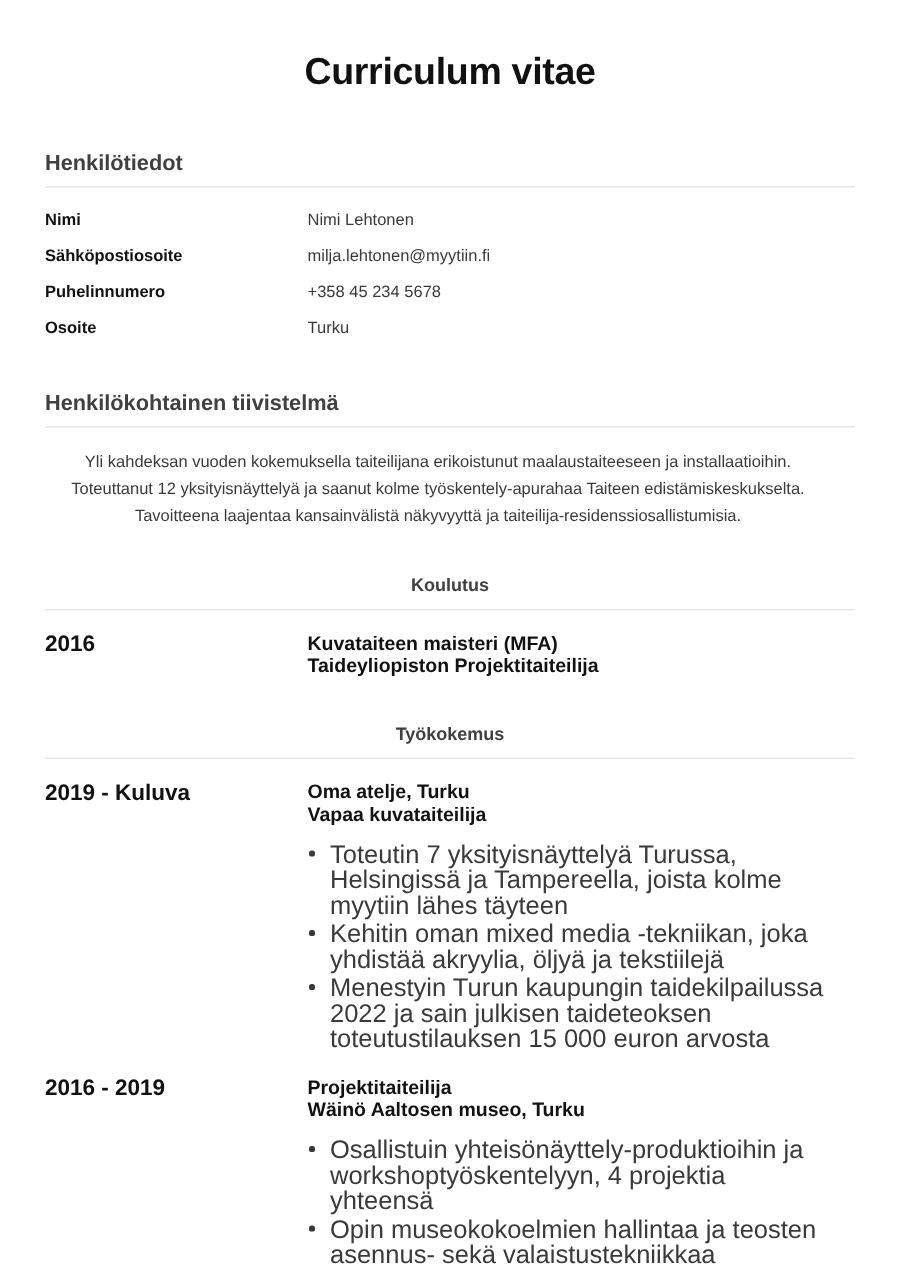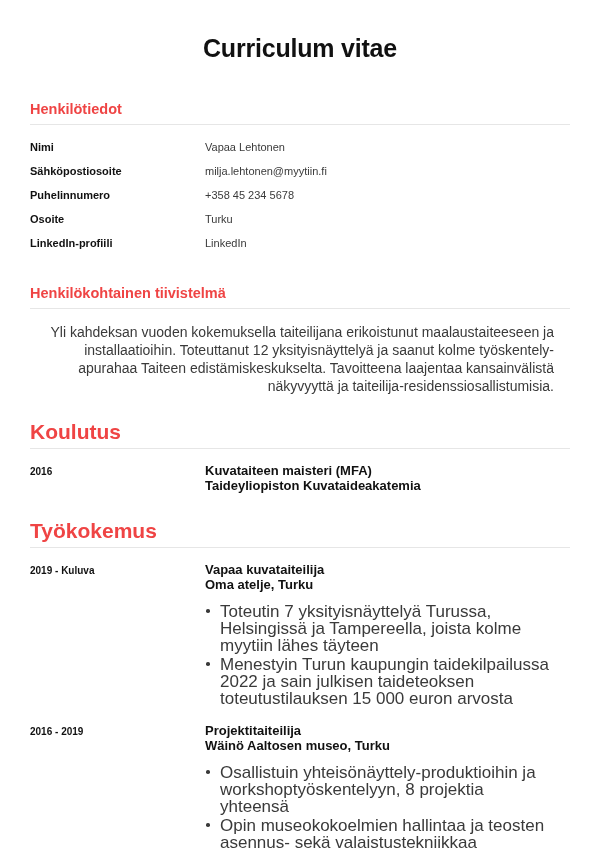--- a/index.html
+++ b/index.html
@@ -30,31 +30,32 @@
     color: #111111;
     margin: 0;
     padding-top: 33px;
     line-height: 30px;
   }
   .section {
     margin-top: 0;
   }
   .section-head {
     font-weight: bold;
-    color: #ef4444;
+    color: #404040;
     margin: 0;
     padding: 0;
   }
   .section-head.sm {
     font-size: 14.5px;
     line-height: 18px;
   }
   .section-head.lg {
-    font-size: 21px;
+    font-size: 12px;
     line-height: 20px;
+    text-align: center;
   }
   .rule {
     height: 1px;
     background: #e6e6e6;
     border: 0;
     margin: 6px 0 0 0;
     width: 540px;
   }
   .sec-personal { margin-top: 37px; }
   .sec-summary  { margin-top: 29px; }
@@ -78,34 +79,34 @@
     font-weight: bold;
     color: #111111;
   }
   .kv-value {
     color: #3a3a3a;
   }
 
   .summary-text {
     margin: 14px 0 0 0;
     width: 524px;
-    font-size: 14px;
+    font-size: 11px;
     line-height: 18px;
     color: #3a3a3a;
-    text-align: right;
+    text-align: center;
   }
 
   .entry {
     display: flex;
     margin-top: 14px;
   }
   .entry-date {
     width: 175px;
     flex: 0 0 175px;
-    font-size: 10px;
+    font-size: 15px;
     font-weight: bold;
     color: #111111;
     line-height: 15px;
     padding-top: 1px;
   }
   .entry-body {
     flex: 1 1 auto;
   }
   .entry-line {
     font-size: 13px;
@@ -144,83 +145,80 @@
 
   <h1 class="doc-title">Curriculum vitae</h1>
 
   <div class="section sec-personal">
     <div class="section-head sm">Henkilötiedot</div>
     <div class="rule"></div>
     <table class="kv-table">
       <tbody>
         <tr>
           <td class="kv-label">Nimi</td>
-          <td class="kv-value">Vapaa Lehtonen</td>
+          <td class="kv-value">Nimi Lehtonen</td>
         </tr>
         <tr>
           <td class="kv-label">Sähköpostiosoite</td>
           <td class="kv-value">milja.lehtonen@myytiin.fi</td>
         </tr>
         <tr>
           <td class="kv-label">Puhelinnumero</td>
           <td class="kv-value">+358 45 234 5678</td>
         </tr>
         <tr>
           <td class="kv-label">Osoite</td>
           <td class="kv-value">Turku</td>
-        </tr>
-        <tr>
-          <td class="kv-label">LinkedIn-profiili</td>
-          <td class="kv-value">LinkedIn</td>
         </tr>
       </tbody>
     </table>
   </div>
 
   <div class="section sec-summary">
     <div class="section-head sm">Henkilökohtainen tiivistelmä</div>
     <div class="rule"></div>
     <p class="summary-text">Yli kahdeksan vuoden kokemuksella taiteilijana erikoistunut maalaustaiteeseen ja installaatioihin. Toteuttanut 12 yksityisnäyttelyä ja saanut kolme työskentely-apurahaa Taiteen edistämiskeskukselta. Tavoitteena laajentaa kansainvälistä näkyvyyttä ja taiteilija-residenssiosallistumisia.</p>
   </div>
 
   <div class="section sec-edu">
     <div class="section-head lg">Koulutus</div>
     <div class="rule"></div>
     <div class="entry">
       <div class="entry-date">2016</div>
       <div class="entry-body">
         <div class="entry-line">Kuvataiteen maisteri (MFA)</div>
-        <div class="entry-line">Taideyliopiston Kuvataideakatemia</div>
+        <div class="entry-line">Taideyliopiston Projektitaiteilija</div>
       </div>
     </div>
   </div>
 
   <div class="section sec-exp">
     <div class="section-head lg">Työkokemus</div>
     <div class="rule"></div>
 
     <div class="entry">
       <div class="entry-date">2019 - Kuluva</div>
       <div class="entry-body">
+        <div class="entry-line">Oma atelje, Turku</div>
         <div class="entry-line">Vapaa kuvataiteilija</div>
-        <div class="entry-line">Oma atelje, Turku</div>
         <ul class="bullets">
           <li><span class="bullet-dot"></span><span>Toteutin 7 yksityisnäyttelyä Turussa, Helsingissä ja Tampereella, joista kolme myytiin lähes täyteen</span></li>
+          <li><span class="bullet-dot"></span><span>Kehitin oman mixed media -tekniikan, joka yhdistää akryylia, öljyä ja tekstiilejä</span></li>
           <li><span class="bullet-dot"></span><span>Menestyin Turun kaupungin taidekilpailussa 2022 ja sain julkisen taideteoksen toteutustilauksen 15 000 euron arvosta</span></li>
         </ul>
       </div>
     </div>
 
     <div class="entry">
       <div class="entry-date">2016 - 2019</div>
       <div class="entry-body">
         <div class="entry-line">Projektitaiteilija</div>
         <div class="entry-line">Wäinö Aaltosen museo, Turku</div>
         <ul class="bullets">
-          <li><span class="bullet-dot"></span><span>Osallistuin yhteisönäyttely-produktioihin ja workshoptyöskentelyyn, 8 projektia yhteensä</span></li>
+          <li><span class="bullet-dot"></span><span>Osallistuin yhteisönäyttely-produktioihin ja workshoptyöskentelyyn, 4 projektia yhteensä</span></li>
           <li><span class="bullet-dot"></span><span>Opin museokokoelmien hallintaa ja teosten asennus- sekä valaistustekniikkaa</span></li>
         </ul>
       </div>
     </div>
 
   </div>
 
 </div>
 
 </body></html>

